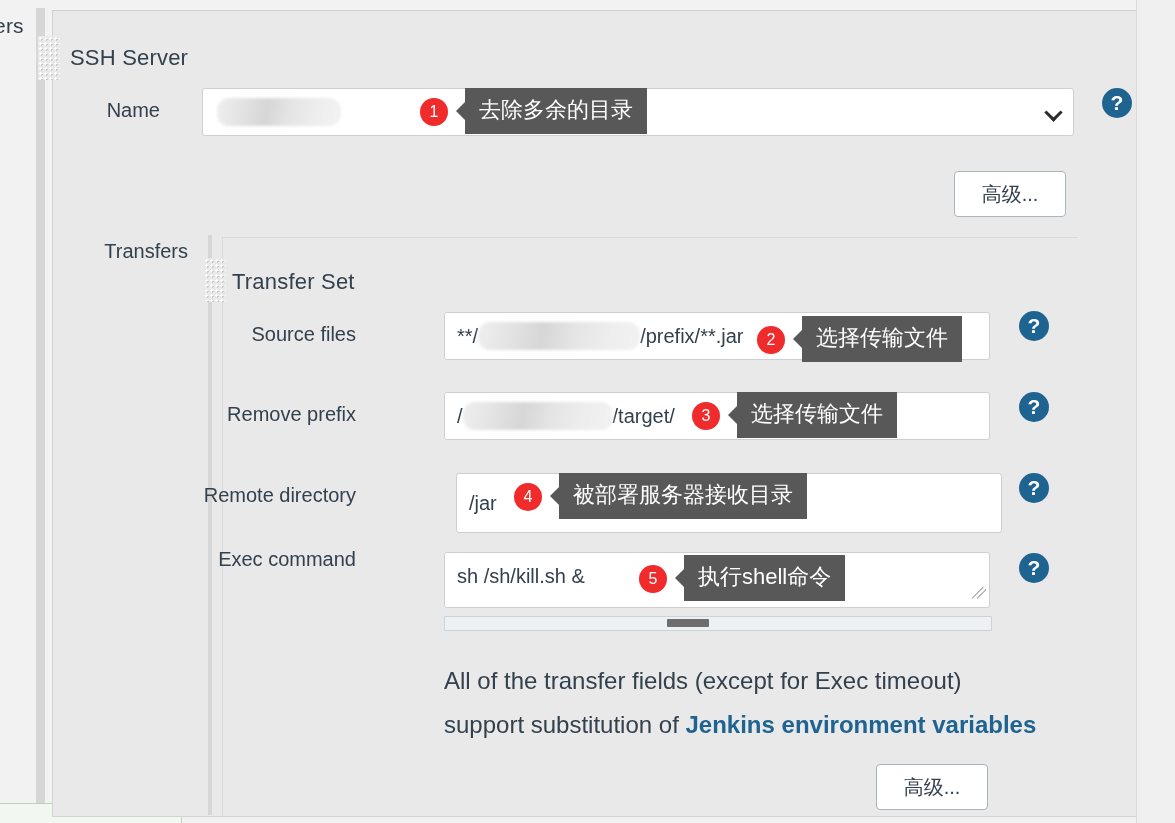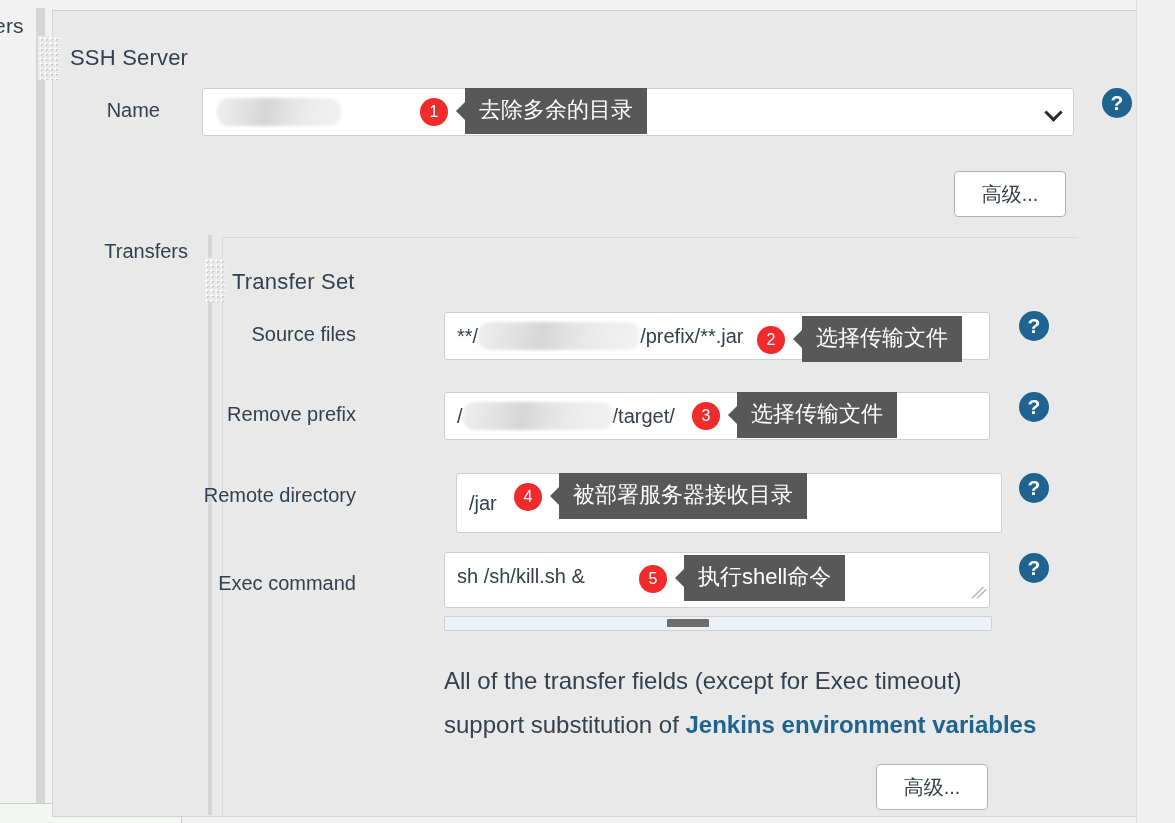--- a/index.html
+++ b/index.html
@@ -95,21 +95,21 @@
     font-size: 20px;
     color: #33404d;
     white-space: nowrap;
     text-align: right;
   }
   #label-name  { left: 0px; width: 160px; top: 99px; }
   #label-transfers { left: 0px; width: 188px; top: 240px; }
   #label-source-files { left: 160px; width: 196px; top: 323px; }
   #label-remove-prefix { left: 160px; width: 196px; top: 403px; }
   #label-remote-directory { left: 160px; width: 196px; top: 484px; }
-  #label-exec-command { left: 160px; width: 196px; top: 572px; }
+  #label-exec-command { left: 160px; width: 196px; top: 548px; }
 
   
   .transfers-panel {
     position: absolute;
     left: 208px;
     top: 235px;
     width: 868px;
     height: 580px;
     background: #e9e9e9;
     border-left: 4px solid #d6d6d6;

